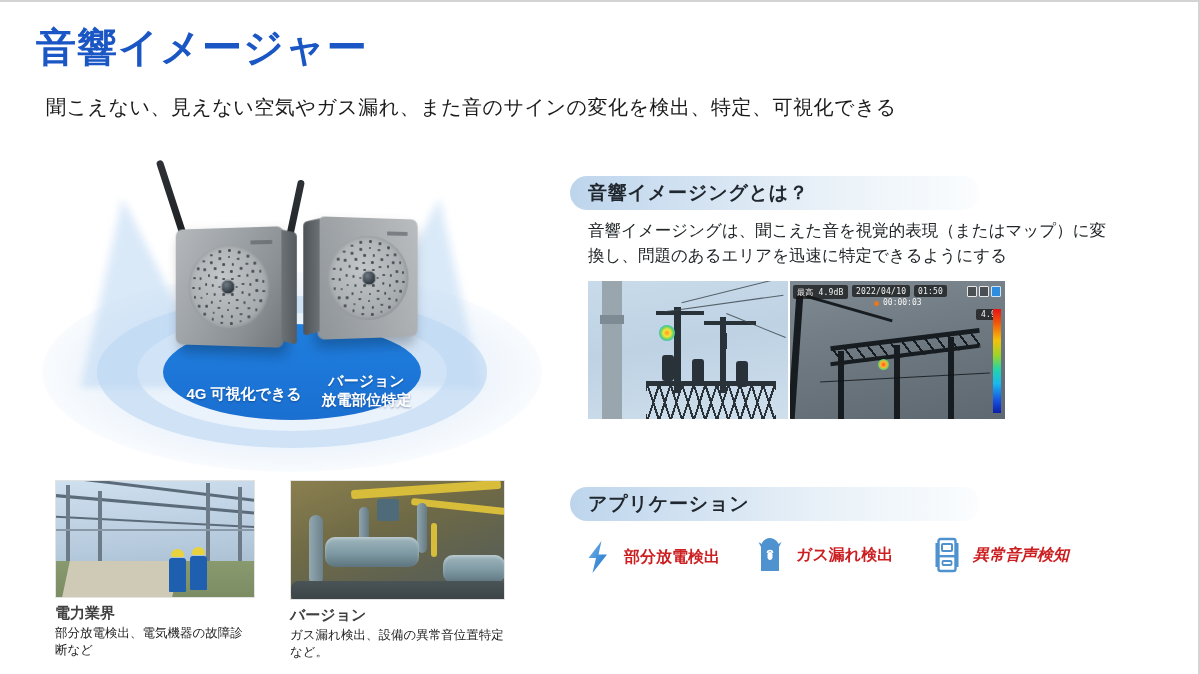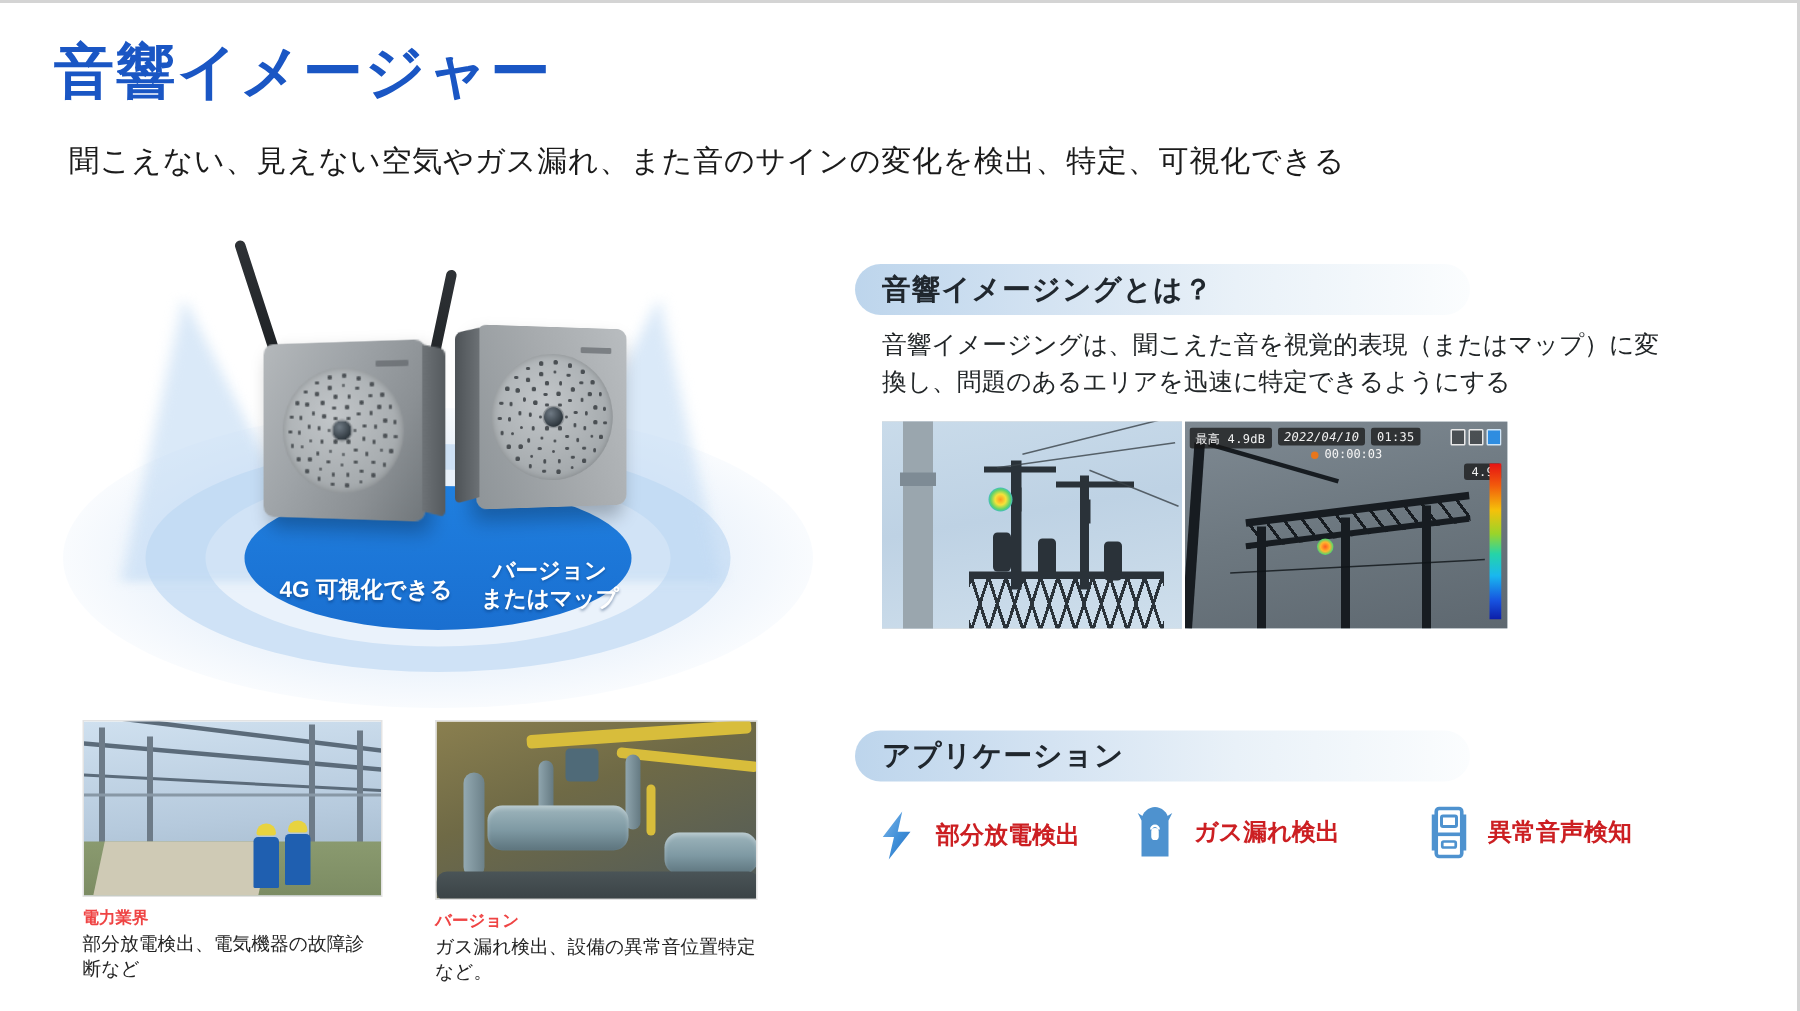--- a/index.html
+++ b/index.html
@@ -311,23 +311,23 @@
   
   .ind-card { position: absolute; }
   .ind-photo {
     position: relative;
     overflow: hidden;
     border: 1px solid #e3e3e3;
     box-sizing: border-box;
   }
   .ind-title {
     margin-top: 6px;
-    font-size: 11px;
+    font-size: 15px;
     font-weight: bold;
-    color: #ef4444;
+    color: #404040;
   }
   .ind-desc {
     margin-top: 2px;
     font-size: 12.5px;
     line-height: 1.35;
     color: #232323;
   }
   .card-power  { left: 55px; top: 478px; width: 200px; }
   .card-petro  { left: 290px; top: 478px; width: 215px; }
   .card-power .ind-photo  { width: 200px; height: 118px; }
@@ -361,21 +361,21 @@
     gap: 10px;
   }
   .app-label {
     font-size: 16px;
     font-weight: bold;
     color: #cc1f22;
     white-space: nowrap;
   }
   .app-i-1 { left: 0px;   top: 6px; }
   .app-i-2 { left: 172px; top: 4px; }
-  .app-i-3 { left: 368px; top: 4px; }
+  .app-i-3 { left: 349px; top: 4px; font-style: italic; }
   .icon-wrap {
     width: 32px; height: 38px;
     display: flex; align-items: center; justify-content: center;
   }
 </style>
 </head>
 <body>
 
 <div class="slide">
 
@@ -557,21 +557,21 @@
           <div class="mic-dot" style="left: 74.4969px; top: 54.4847px;"></div>
           <div class="mic-dot" style="left: 69.5246px; top: 63.0919px;"></div>
           <div class="mic-dot" style="left: 62.4144px; top: 70.0383px;"></div>
           <div class="mic-dot" style="left: 53.6938px; top: 74.8088px;"></div>
         </div>
     </div>
 
     <div class="dev-label lbl-4g">4G 可視化できる</div>
     <div class="dev-label lbl-std">
       <div>バージョン</div>
-      <div>またはマップ</div>
+      <div>放電部位特定</div>
     </div>
   </div>
 
   <div class="pill pill-what">
     <span class="pill-text">音響イメージングとは？</span>
   </div>
   <div class="what-body">音響イメージングは、聞こえた音を視覚的表現（またはマップ）に変換し、問題のあるエリアを迅速に特定できるようにする</div>
 
   <div class="photo ph-tower">
     <div class="sky"></div>
@@ -601,22 +601,22 @@
     <div class="strut-dk" style="left:40px; top:72px; width:150px; height:4px; transform:rotate(-7deg);"></div>
     <div class="strut-dk" style="left:40px; top:58px; width:150px; height:18px; transform:rotate(-7deg); background:repeating-linear-gradient(60deg,#171c21 0 2px,transparent 2px 10px);"></div>
     <div class="strut-dk" style="left:48px; top:70px; width:6px; height:68px;"></div>
     <div class="strut-dk" style="left:104px; top:64px; width:6px; height:74px;"></div>
     <div class="strut-dk" style="left:158px; top:56px; width:6px; height:82px;"></div>
     <div class="strut-dk" style="left:14px; top:26px; width:90px; height:3px; transform:rotate(16deg);"></div>
     <div class="wire" style="left:30px; top:96px; width:170px; transform:rotate(-3deg); background:#0f1418;"></div>
     <div class="hotspot-sm" style="left:88px; top:78px;"></div>
 
     <div class="osd" style="left:3px; top:4px;">最高 4.9dB</div>
-    <div class="osd" style="left:62px; top:4px;font-style:italic;">2022/04/10</div>
-    <div class="osd" style="left:124px; top:4px;">01:35</div>
+    <div class="osd" style="left:62px; top:4px;">2022/04/10</div>
+    <div class="osd" style="left:124px; top:4px;">01:50</div>
     <div class="rec-dot" style="left:84px; top:20px;"></div>
     <div class="osd-plain" style="left:93px; top:17px;">00:00:03</div>
     <div class="osd-icons">
       <span class="osd-ic"></span>
       <span class="osd-ic"></span>
       <span class="osd-ic filled"></span>
     </div>
     <div class="osd" style="right:4px; top:28px; padding:1px 5px;">4.9</div>
     <div class="colorbar"></div>
   </div>

